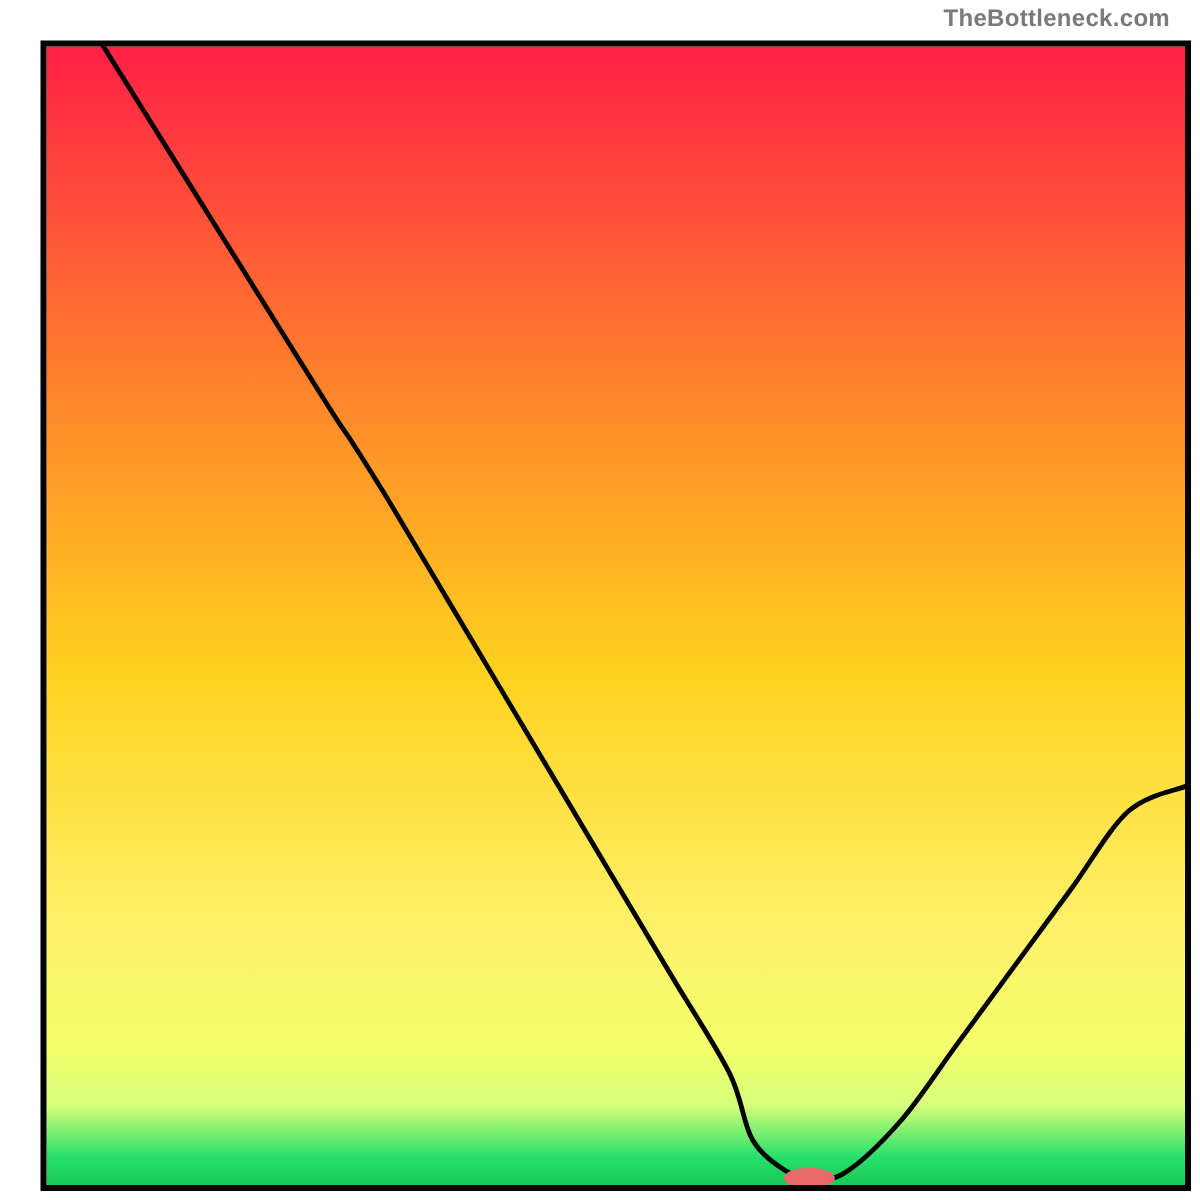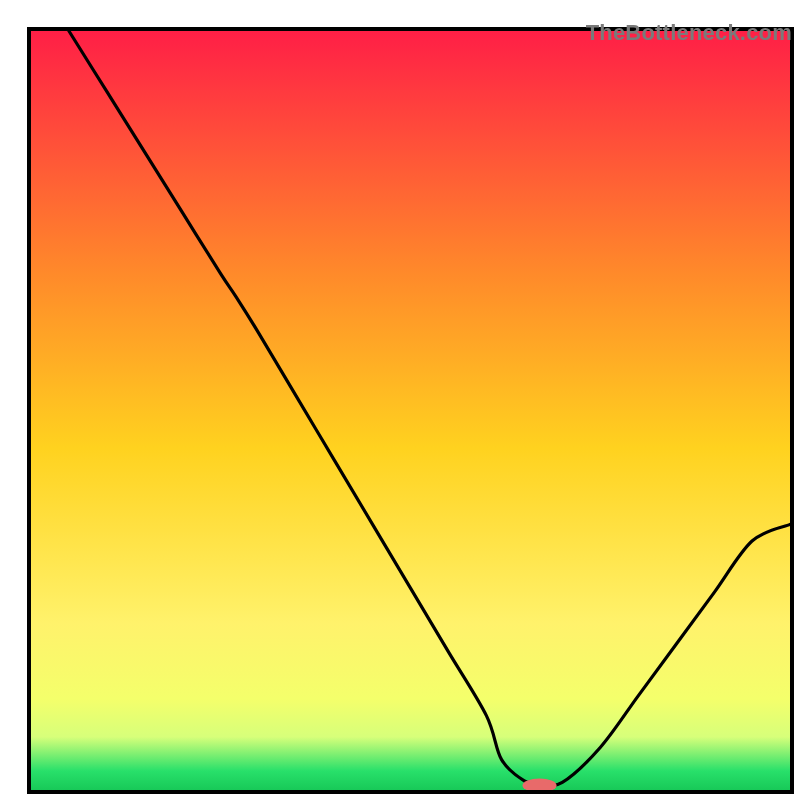--- a/index.html
+++ b/index.html
@@ -11,28 +11,27 @@
     overflow: hidden;
   }
   .chart-wrap {
     position: relative;
     width: 800px;
     height: 800px;
   }
   .watermark {
     position: absolute;
     top: 4px;
-    right: 8px;
+    right: 20px;
     font-family: Arial, Helvetica, sans-serif;
-    font-size: 22px;
+    font-size: 16px;
     font-weight: 600;
     color: #7a7a7a;
     z-index: 10;
     letter-spacing: 0.2px;
-    margin-top: 16px;
   }
   svg {
     position: absolute;
     left: 0;
     top: 0;
   }
 </style>
 </head>
 <body>
 

